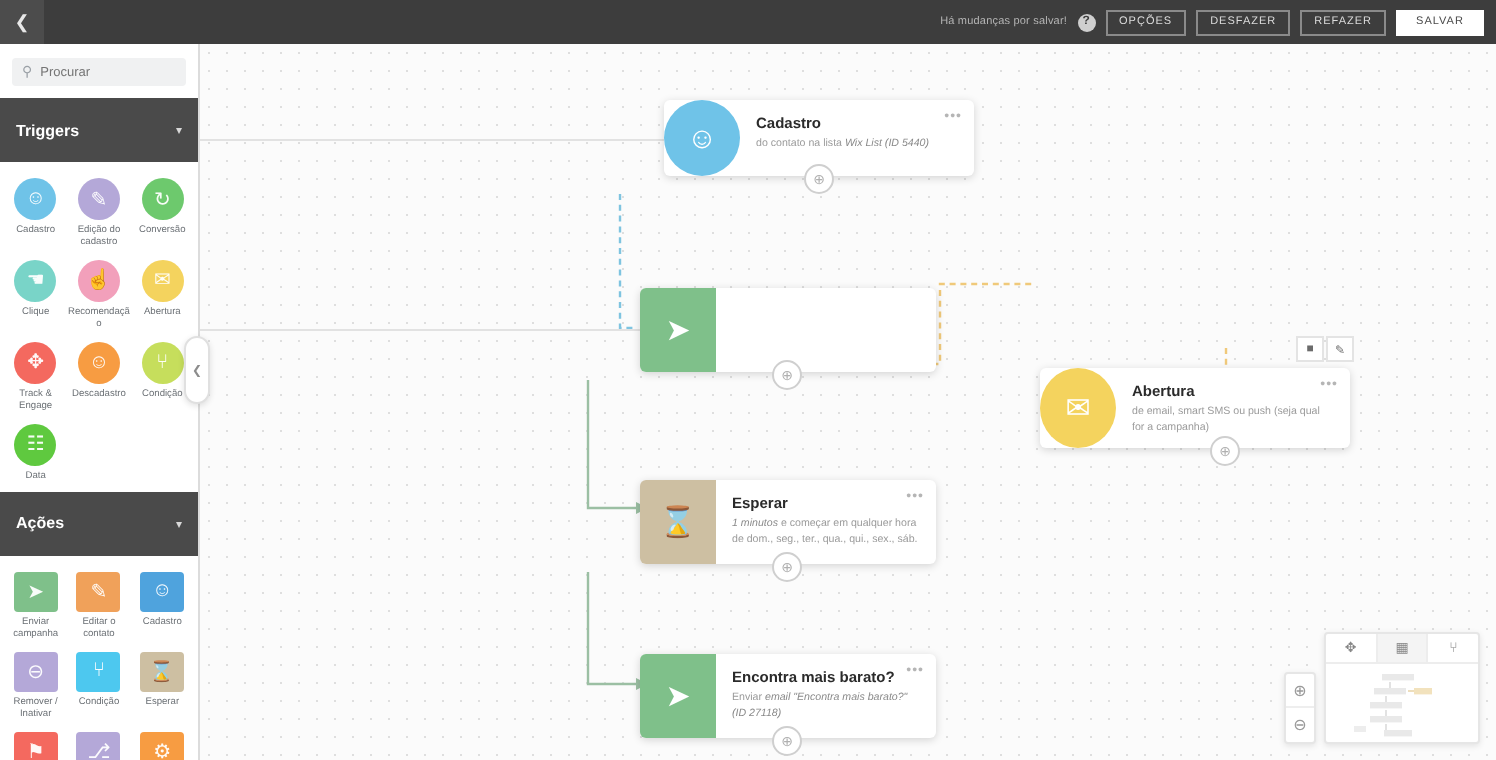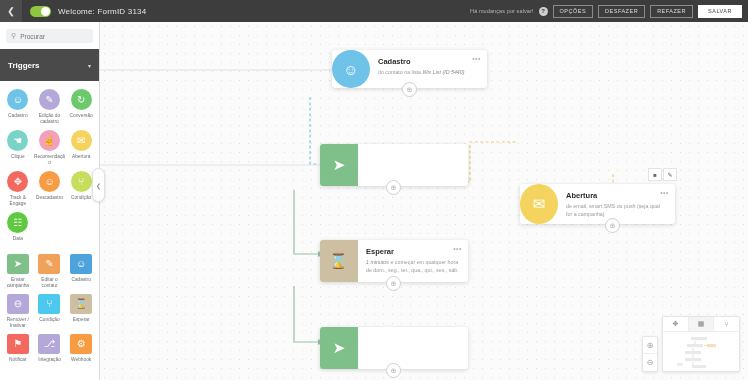--- a/index.html
+++ b/index.html
@@ -162,26 +162,20 @@
 </style>
 </head>
 <body>
 
 <div id="app">
 
   <div class="topbar">
     <div class="topbar-back">
       <span>❮</span>
     </div>
-    <div class="topbar-left">
-      <div class="toggle">
-        <div class="knob"></div>
-      </div>
-      <div class="welcome-title">Welcome: FormID 3134</div>
-    </div>
     <div class="topbar-right">
       <div class="unsaved">Há mudanças por salvar!</div>
       <div class="help-icon">?</div>
       <div class="tbtn">OPÇÕES</div>
       <div class="tbtn">DESFAZER</div>
       <div class="tbtn">REFAZER</div>
       <div class="tbtn primary">SALVAR</div>
     </div>
   </div>
 
@@ -232,20 +226,24 @@
           </div>
           <div class="tile">
             <div class="tile-ico" style="background:#c6de5c">⑂</div>
             <div class="tile-label">Condição</div>
           </div>
           <div class="tile">
             <div class="tile-ico" style="background:#5fc93f">☷</div>
             <div class="tile-label">Data</div>
           </div>
         </div>
+        <div class="section-header">
+          <span class="title">Ações</span>
+          <span class="chev">▾</span>
+        </div>
         <div class="tile-grid">
           <div class="tile">
             <div class="tile-ico sq" style="background:#7fc08a">➤</div>
             <div class="tile-label">Enviar campanha</div>
           </div>
           <div class="tile">
             <div class="tile-ico sq" style="background:#f0a15a">✎</div>
             <div class="tile-label">Editar o contato</div>
           </div>
           <div class="tile">
@@ -319,20 +317,25 @@
         <div class="node" style="left: 220px; top: 218px; width: 148px; height: 42px;">
           <div class="node-ico" style="background:#cdbfa2">⌛</div>
           <div class="node-body">
             <div class="node-title">Esperar</div>
             <div class="node-sub"><span></span><em>1 minutos</em><span> e começar em qualquer hora de dom., seg., ter., qua., qui., sex., sáb.</span></div>
             <div class="node-menu">•••</div>
           </div>
         </div>
         <div class="node" style="left: 220px; top: 305px; width: 148px; height: 42px;">
           <div class="node-ico" style="background:#7fc08a">➤</div>
+          <div class="node-body">
+            <div class="node-title">Encontra mais barato?</div>
+            <div class="node-sub"><span>Enviar </span><em>email "Encontra mais barato?" (ID 27118)</em><span></span></div>
+            <div class="node-menu">•••</div>
+          </div>
         </div>
         <div class="node round-left" style="left: 420px; top: 162px; width: 155px; height: 40px;">
           <div class="node-ico" style="background:#f4d35e">✉</div>
           <div class="node-body">
             <div class="node-title">Abertura</div>
             <div class="node-sub"><span></span><em></em><span>de email, smart SMS ou push (seja qual for a campanha)</span></div>
             <div class="node-menu">•••</div>
           </div>
         </div>
       </div>

